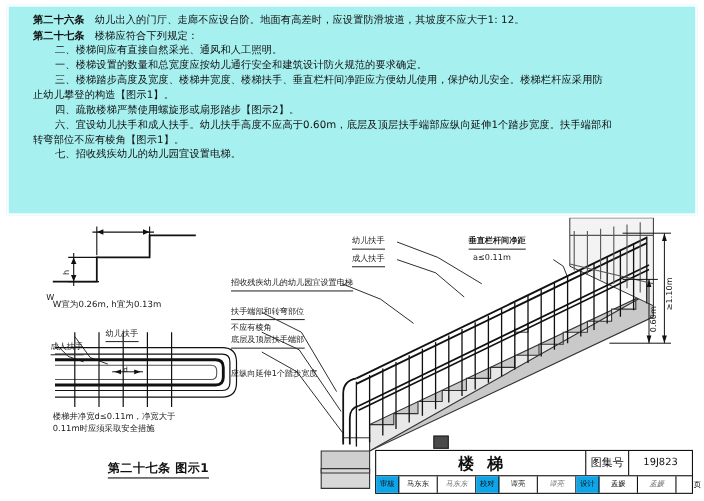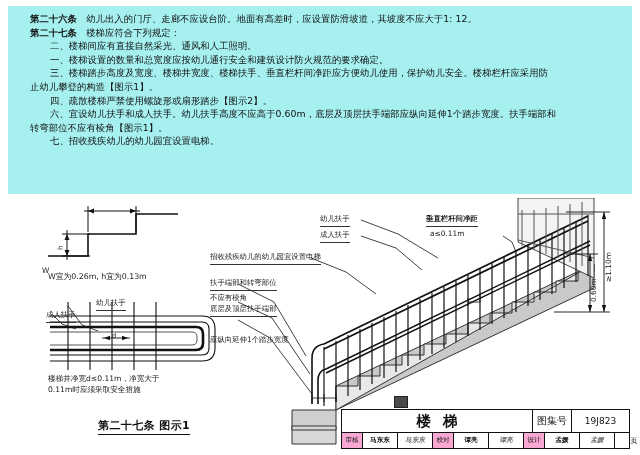--- a/index.html
+++ b/index.html
@@ -81,22 +81,22 @@
   }
   #tb-atlas-val{
     flex:1;display:flex;align-items:center;justify-content:center;
     font-size:9px;color:#111;
   }
   .sigcell{
     display:flex;align-items:center;justify-content:center;
     font-size:6.6px;color:#111;border-right:1.1px solid #111;
     overflow:hidden;
   }
-  .sigcell.lbl{flex:0 0 20px;background:#f9a8d4;}
-  .sigcell.val{flex:0 0 34px;font-weight:bold;}
+  .sigcell.lbl{flex:0 0 20px;background:#0ea5e9;}
+  .sigcell.val{flex:0 0 34px;}
   .sigcell.hand{color:#6f6f6f;font-style:italic;}
   #tb-page-label{flex:0 0 38px;display:flex;align-items:center;justify-content:center;font-size:7px;border-right:1.1px solid #111;}
   
   #artifact{
     position:absolute;left:394px;top:396px;width:12px;height:10px;
     background:#4a4a4a;border:1px solid #222;
   }
 </style>
 </head>
 <body>

